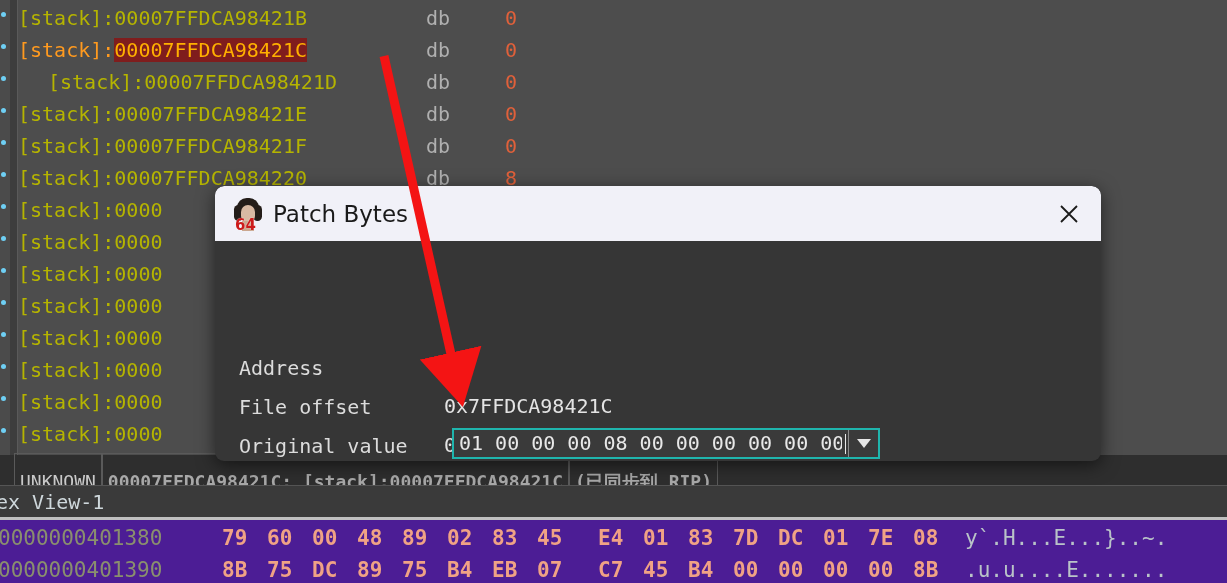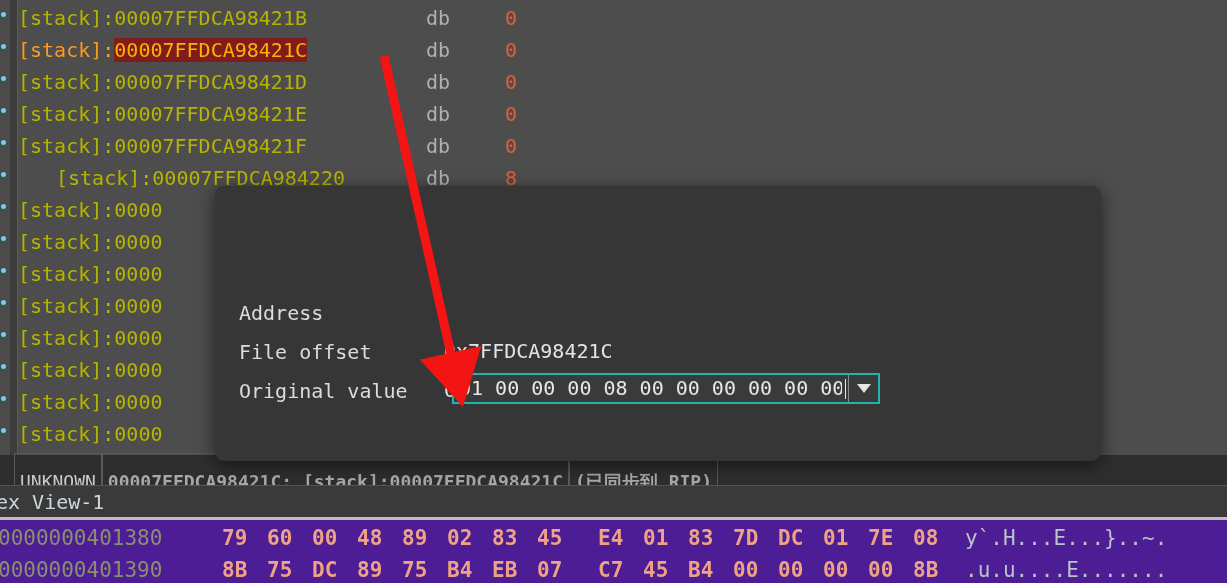--- a/index.html
+++ b/index.html
@@ -216,24 +216,24 @@
       <div class="dot" style="top: 332px;"></div>
       <div class="dot" style="top: 364px;"></div>
       <div class="dot" style="top: 396px;"></div>
       <div class="dot" style="top: 428px;"></div>
     </div>
   <div id="gutter-separator"></div>
 
   <div id="disasm-lines">
       <div class="dline" style="top: 2px;"><span class="seg">[stack]:</span><span class="seg">00007FFDCA98421B</span><span class="mnem col-db">db</span><span class="opnd col-val">0</span></div>
       <div class="dline" style="top: 34px;"><span class="seg-cur">[stack]:</span><span class="addr-sel">00007FFDCA98421C</span><span class="mnem col-db">db</span><span class="opnd col-val">0</span></div>
-      <div class="dline" style="top: 66px;"><span class="seg">[stack]:</span><span class="seg">00007FFDCA98421D</span><span class="mnem col-db">db</span><span class="opnd col-val">0</span></div>
+      <div class="dline" style="top: 66px; padding-left: 30px;"><span class="seg">[stack]:</span><span class="seg">00007FFDCA98421D</span><span class="mnem col-db">db</span><span class="opnd col-val">0</span></div>
       <div class="dline" style="top: 98px;"><span class="seg">[stack]:</span><span class="seg">00007FFDCA98421E</span><span class="mnem col-db">db</span><span class="opnd col-val">0</span></div>
       <div class="dline" style="top: 130px;"><span class="seg">[stack]:</span><span class="seg">00007FFDCA98421F</span><span class="mnem col-db">db</span><span class="opnd col-val">0</span></div>
-      <div class="dline" style="top: 162px; padding-left: 38px;"><span class="seg">[stack]:</span><span class="seg">00007FFDCA984220</span><span class="mnem col-db">db</span><span class="opnd col-val">8</span></div>
+      <div class="dline" style="top: 162px;"><span class="seg">[stack]:</span><span class="seg">00007FFDCA984220</span><span class="mnem col-db">db</span><span class="opnd col-val">8</span></div>
       <div class="dline" style="top: 194px;"><span class="seg">[stack]:</span><span class="seg">0000</span></div>
       <div class="dline" style="top: 226px;"><span class="seg">[stack]:</span><span class="seg">0000</span></div>
       <div class="dline" style="top: 258px;"><span class="seg">[stack]:</span><span class="seg">0000</span></div>
       <div class="dline" style="top: 290px;"><span class="seg">[stack]:</span><span class="seg">0000</span></div>
       <div class="dline" style="top: 322px;"><span class="seg">[stack]:</span><span class="seg">0000</span></div>
       <div class="dline" style="top: 354px;"><span class="seg">[stack]:</span><span class="seg">0000</span></div>
       <div class="dline" style="top: 386px;"><span class="seg">[stack]:</span><span class="seg">0000</span></div>
       <div class="dline" style="top: 418px;"><span class="seg">[stack]:</span><span class="seg">0000</span></div>
     </div>
 </div>
@@ -249,20 +249,36 @@
 </div>
 <div id="hexview-divider"></div>
 
 <div id="hex-view">
     <div class="hline" style="top: 2px;"><span class="hx-addr">0000000401380</span><span class="hx-b" style="left: 222px;">79</span><span class="hx-b" style="left: 267px;">60</span><span class="hx-b" style="left: 312px;">00</span><span class="hx-b" style="left: 357px;">48</span><span class="hx-b" style="left: 402px;">89</span><span class="hx-b" style="left: 447px;">02</span><span class="hx-b" style="left: 492px;">83</span><span class="hx-b" style="left: 537px;">45</span><span class="hx-b" style="left: 598px;">E4</span><span class="hx-b" style="left: 643px;">01</span><span class="hx-b" style="left: 688px;">83</span><span class="hx-b" style="left: 733px;">7D</span><span class="hx-b" style="left: 778px;">DC</span><span class="hx-b" style="left: 823px;">01</span><span class="hx-b" style="left: 868px;">7E</span><span class="hx-b" style="left: 913px;">08</span><span class="hx-ascii">y`.H...E...}..~.</span></div>
     <div class="hline" style="top: 34px;"><span class="hx-addr">0000000401390</span><span class="hx-b" style="left: 222px;">8B</span><span class="hx-b" style="left: 267px;">75</span><span class="hx-b" style="left: 312px;">DC</span><span class="hx-b" style="left: 357px;">89</span><span class="hx-b" style="left: 402px;">75</span><span class="hx-b" style="left: 447px;">B4</span><span class="hx-b" style="left: 492px;">EB</span><span class="hx-b" style="left: 537px;">07</span><span class="hx-b" style="left: 598px;">C7</span><span class="hx-b" style="left: 643px;">45</span><span class="hx-b" style="left: 688px;">B4</span><span class="hx-b" style="left: 733px;">00</span><span class="hx-b" style="left: 778px;">00</span><span class="hx-b" style="left: 823px;">00</span><span class="hx-b" style="left: 868px;">00</span><span class="hx-b" style="left: 913px;">8B</span><span class="hx-ascii">.u.u....E.......</span></div>
   </div>
 
 <div id="patch-dialog">
 
+  <div id="dialog-titlebar">
+    <div id="dialog-icon">
+      <div class="hair"></div>
+      <div class="hair2"></div>
+      <div class="hair3"></div>
+      <div class="face"></div>
+      <div class="neck"></div>
+      <div class="badge64">64</div>
+    </div>
+    <div id="dialog-title">Patch Bytes</div>
+    <div id="dialog-close">
+      <svg width="24" height="24" viewBox="0 0 24 24">
+        <path d="M4 4 L20 20 M20 4 L4 20" stroke="#1a1a1a" stroke-width="1.8" fill="none"></path>
+      </svg>
+    </div>
+  </div>
 
   <div id="dialog-body">
 
     <div class="field-row" style="top:70px;">
       <span class="field-label">Address</span>
       <span class="field-value">0x7FFDCA98421C</span>
     </div>
 
     <div class="field-row" style="top:109px;">
       <span class="field-label">File offset</span>

